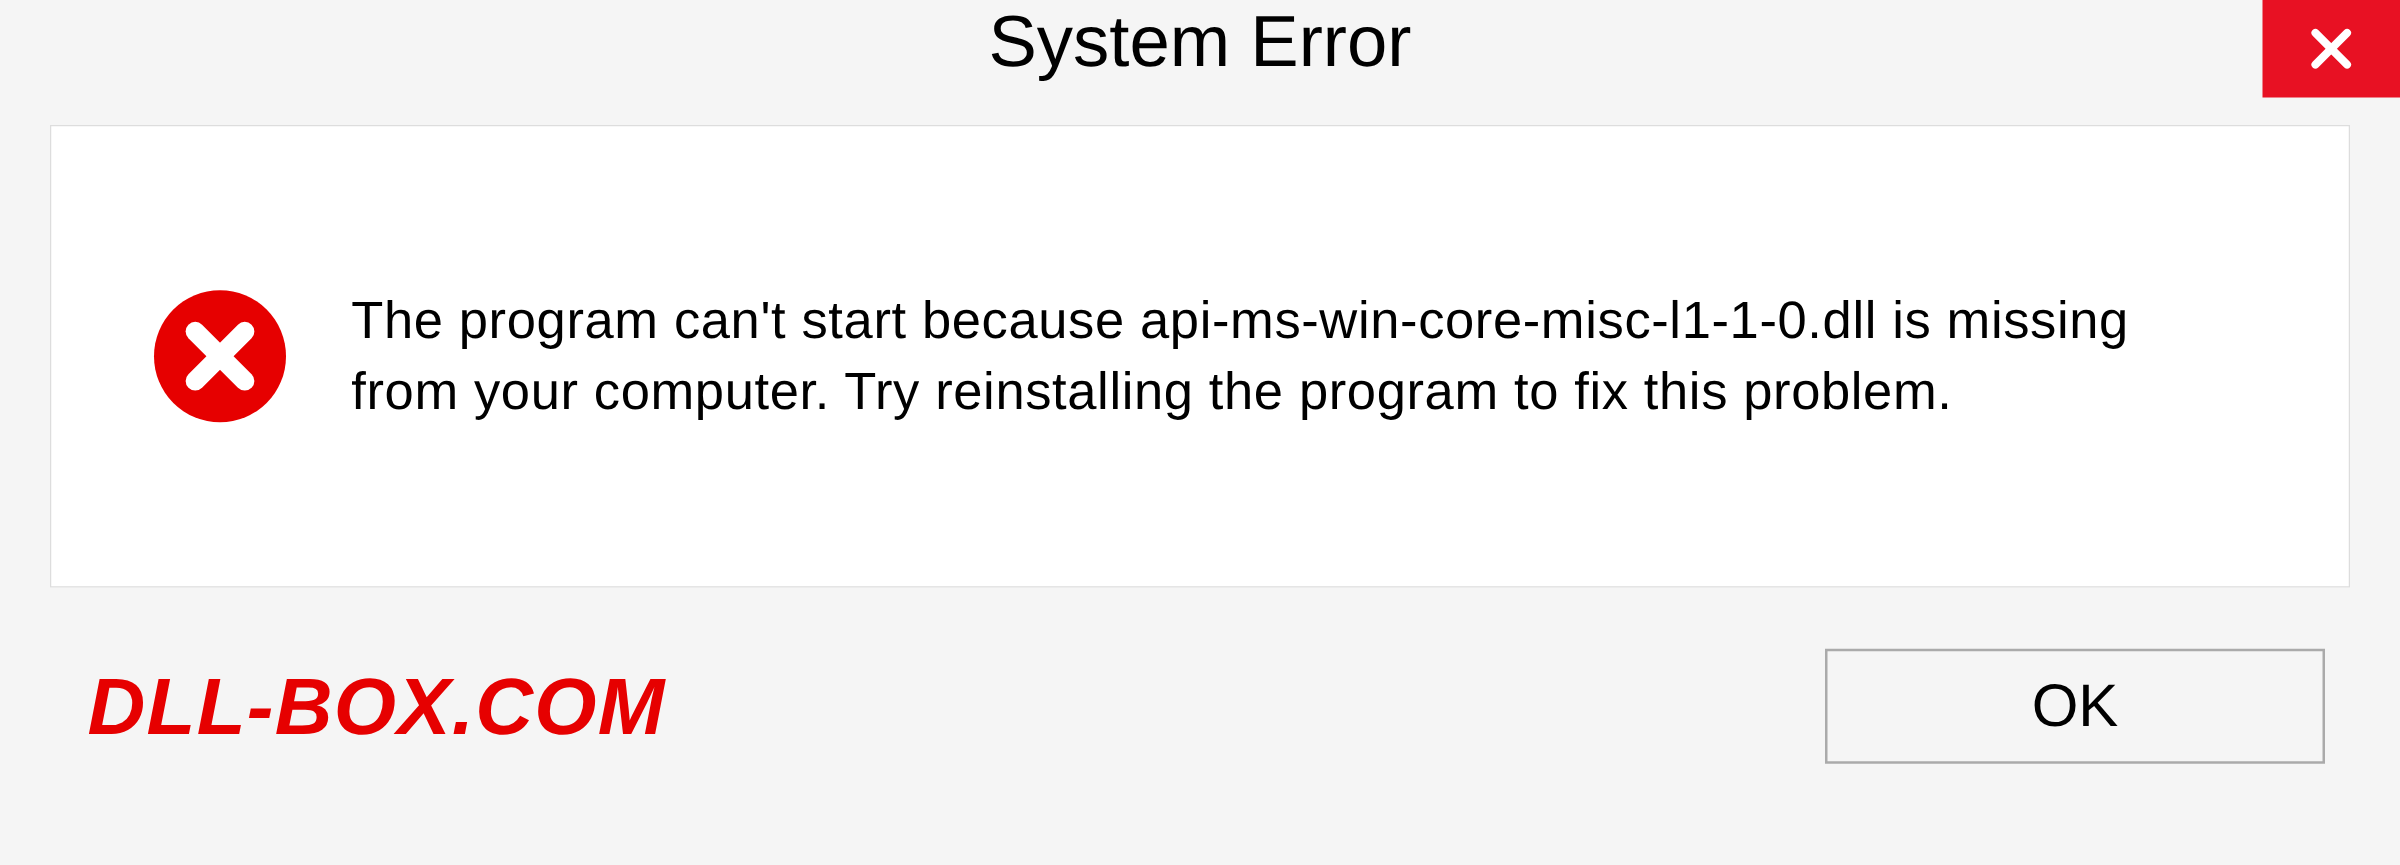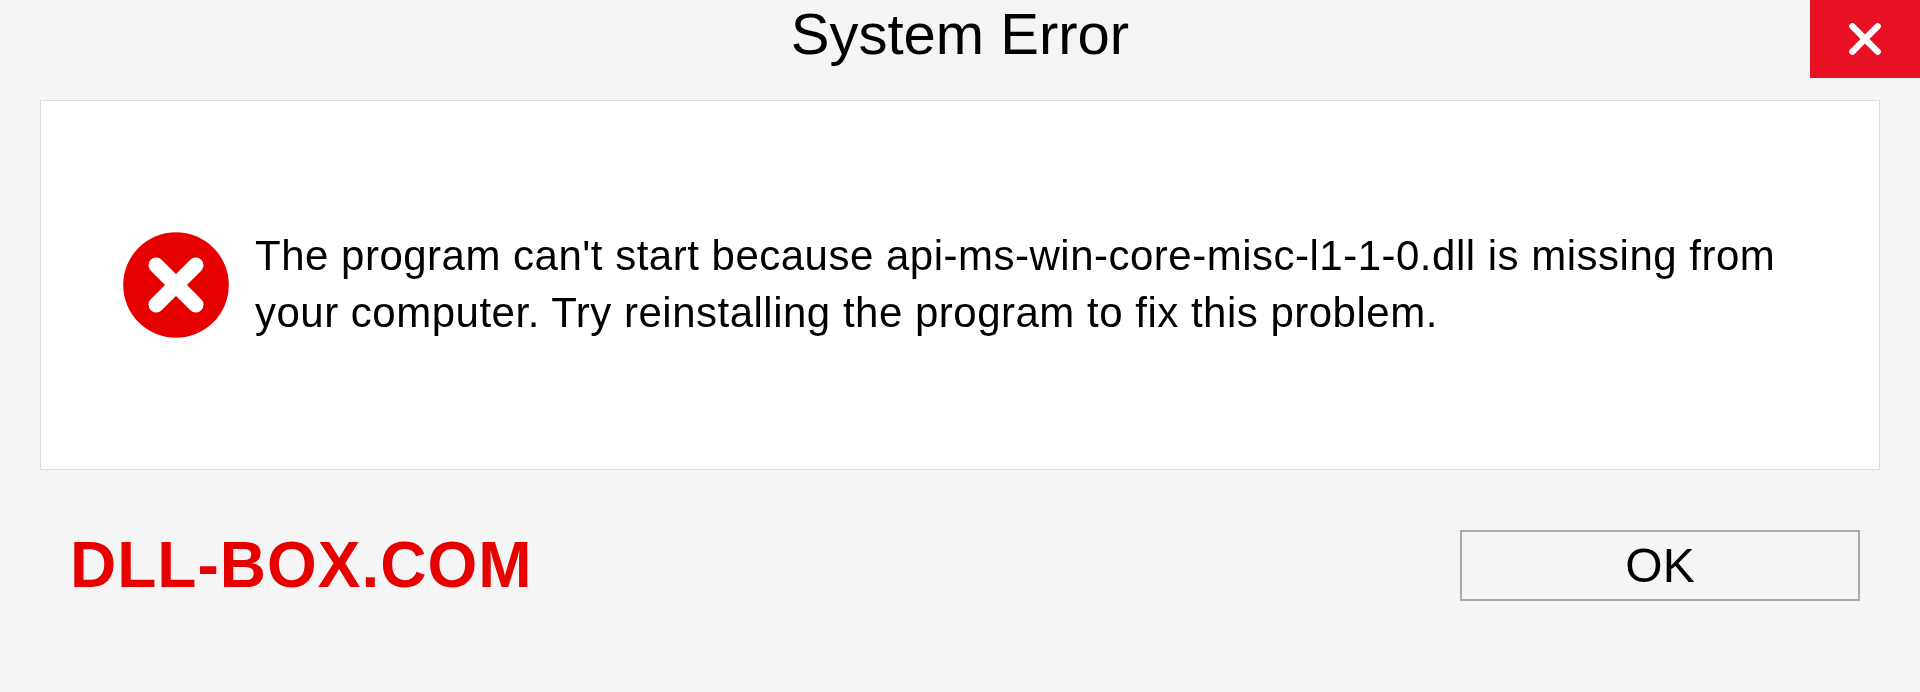--- a/index.html
+++ b/index.html
@@ -44,21 +44,21 @@
       height: 38px;
     }
     .content-box {
       margin: 10px 40px 0 40px;
       background: #fff;
       border: 1px solid #ddd;
       height: 370px;
       display: flex;
       align-items: center;
       padding: 0 80px;
-      gap: 24px;
+      gap: 50px;
     }
     .error-icon {
       flex-shrink: 0;
       width: 110px;
       height: 110px;
     }
     .message {
       font-size: 42px;
       line-height: 1.35;
       color: #000;
@@ -68,27 +68,28 @@
       margin: 30px 40px 0 40px;
       display: flex;
       align-items: center;
       justify-content: space-between;
       height: 130px;
     }
     .watermark {
       font-size: 64px;
       font-weight: 800;
       color: #e60000;
+      font-style: italic;
       letter-spacing: 1px;
       padding-left: 30px;
       font-family: Arial, sans-serif;
     }
     .ok-btn {
       width: 400px;
-      height: 71px;
+      height: 92px;
       border: 2px solid #aaa;
       background: #f5f5f5;
       font-size: 48px;
       color: #000;
       display: flex;
       align-items: center;
       justify-content: center;
       cursor: pointer;
       margin-right: 20px;
     }

